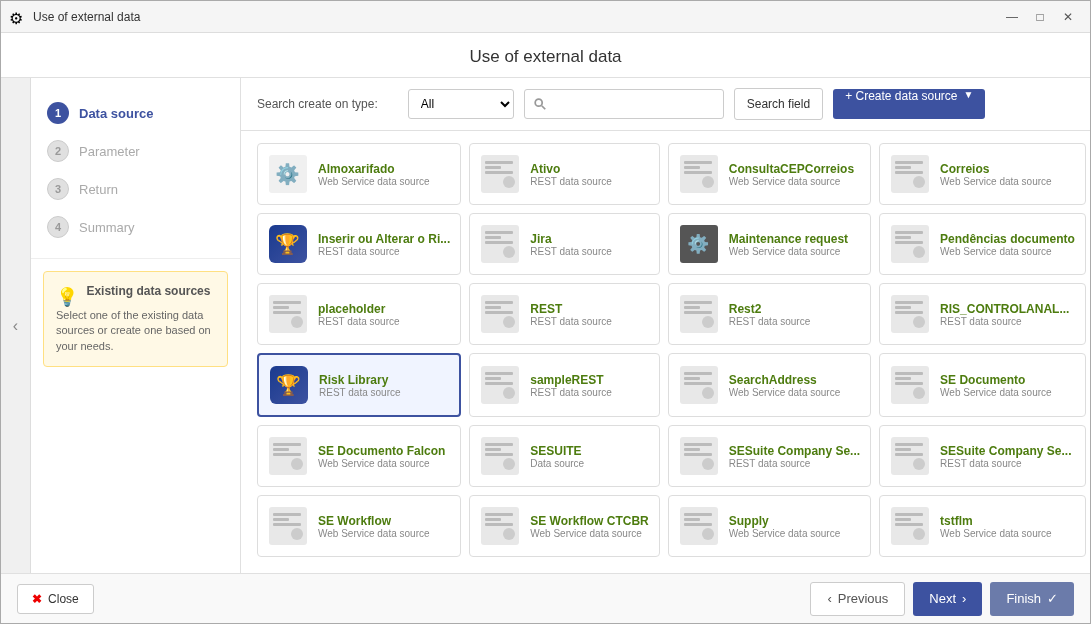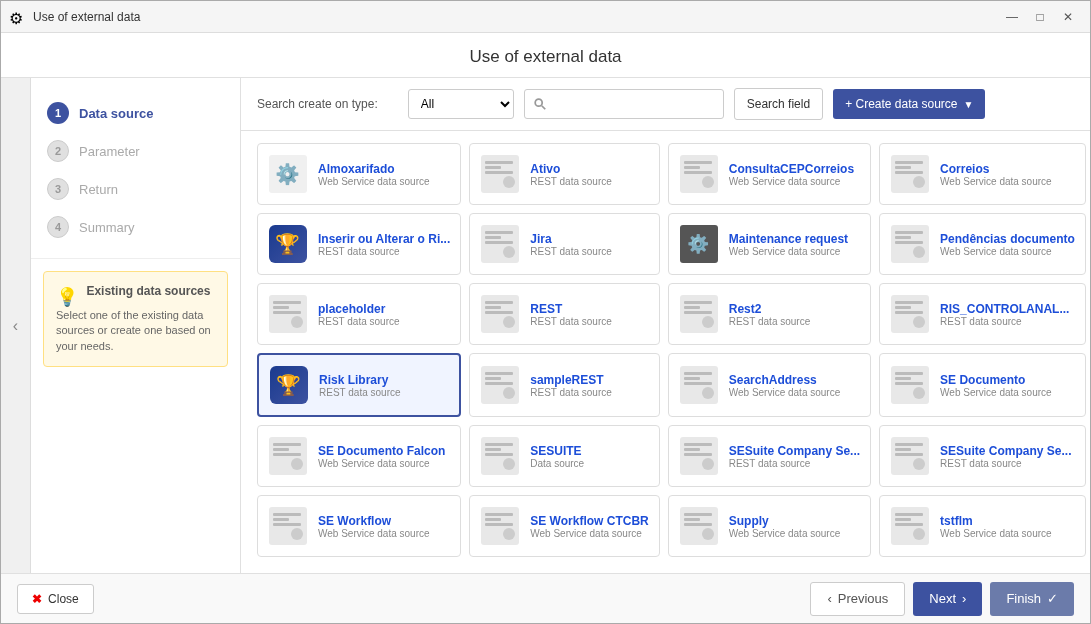--- a/index.html
+++ b/index.html
@@ -37,21 +37,21 @@
     
     .right-panel { flex: 1; display: flex; flex-direction: column; overflow: hidden; }
 
     .toolbar { display: flex; align-items: center; padding: 10px 16px; gap: 10px; border-bottom: 1px solid #e0e0e0; }
     .toolbar-label { font-size: 12px; color: #555; white-space: nowrap; }
     .type-select { height: 30px; border: 1px solid #ccc; border-radius: 3px; padding: 0 8px; font-size: 12px; background: #fff; min-width: 90px; margin-left: 20px; }
     .search-container { display: flex; align-items: center; border: 1px solid #ccc; border-radius: 3px; height: 30px; background: #fff; flex: 1; max-width: 200px; padding: 0 8px; }
     .search-container svg { color: #999; width: 14px; height: 14px; flex-shrink: 0; }
     .search-input { border: none; outline: none; font-size: 12px; width: 100%; }
     .search-field-btn { height: 32px; padding: 0 12px; border: 1px solid #ccc; background: #fff; font-size: 12px; border-radius: 3px; cursor: pointer; color: #333; }
-    .create-btn { height: 30px; padding: 0 12px; background: #3d52a0; color: #fff; border: none; border-radius: 3px; font-size: 12px; cursor: pointer; display: flex; align-items: center; gap: 6px; }
+    .create-btn { height: 30px; padding: 0 12px; background: #3d52a0; color: #fff; border: none; border-radius: 3px; font-size: 12px; cursor: pointer; display: flex; align-items: flex-start; gap: 6px; }
     .create-btn .chevron { font-size: 10px; }
 
     
     .data-grid { flex: 1; overflow-y: auto; padding: 12px 16px; display: grid; grid-template-columns: repeat(4, 1fr); gap: 8px; align-content: start; }
 
     .data-card { border: 1px solid #ddd; border-radius: 4px; padding: 10px; display: flex; align-items: center; gap: 10px; cursor: pointer; background: #fff; transition: border-color 0.15s; }
     .data-card.selected { border: 2px solid #3d52a0; background: #f0f4ff; }
 
     .card-icon { width: 40px; height: 40px; flex-shrink: 0; display: flex; align-items: center; justify-content: center; border-radius: 4px; overflow: hidden; }
 
@@ -59,21 +59,21 @@
     .icon-generic { background: #e8e8e8; width: 38px; height: 38px; border-radius: 3px; display: flex; flex-direction: column; justify-content: center; align-items: flex-start; padding: 4px; gap: 2px; }
     .icon-generic .line { height: 3px; background: #bbb; border-radius: 1px; }
     .icon-generic .line.full { width: 28px; }
     .icon-generic .line.half { width: 16px; }
     .icon-generic .dot { width: 12px; height: 12px; background: #ccc; border-radius: 50%; align-self: flex-end; }
 
     .icon-trophy { background: linear-gradient(135deg, #1a3a8f, #3d52a0); width: 38px; height: 38px; border-radius: 6px; display: flex; align-items: center; justify-content: center; font-size: 20px; color: #ffd700; }
     .icon-gear { background: #f0f0f0; width: 38px; height: 38px; border-radius: 3px; display: flex; align-items: center; justify-content: center; font-size: 20px; }
 
     .card-info { overflow: hidden; }
-    .card-name { font-size: 12px; font-weight: 600; color: #1d4ed8; white-space: nowrap; overflow: hidden; text-overflow: ellipsis; }
+    .card-name { font-size: 12px; font-weight: 600; color: #4d7c0f; white-space: nowrap; overflow: hidden; text-overflow: ellipsis; }
     .card-type { font-size: 10px; color: #888; white-space: nowrap; overflow: hidden; text-overflow: ellipsis; }
 
     
     .footer { height: 50px; border-top: 1px solid #e0e0e0; display: flex; align-items: center; padding: 0 16px; background: #f9f9f9; }
     .footer-left { flex: 1; }
     .close-btn-footer { height: 30px; padding: 0 14px; background: #fff; border: 1px solid #ccc; border-radius: 3px; font-size: 12px; cursor: pointer; display: flex; align-items: center; gap: 6px; color: #333; }
     .close-btn-footer .x-icon { color: #e00; font-weight: bold; }
     .footer-nav { display: flex; gap: 8px; }
     .prev-btn { height: 34px; padding: 0 16px; background: #fff; border: 1px solid #ccc; border-radius: 3px; font-size: 13px; cursor: pointer; color: #555; display: flex; align-items: center; gap: 6px; }
     .next-btn { height: 34px; padding: 0 16px; background: #3d52a0; color: #fff; border: none; border-radius: 3px; font-size: 13px; cursor: pointer; display: flex; align-items: center; gap: 6px; }

